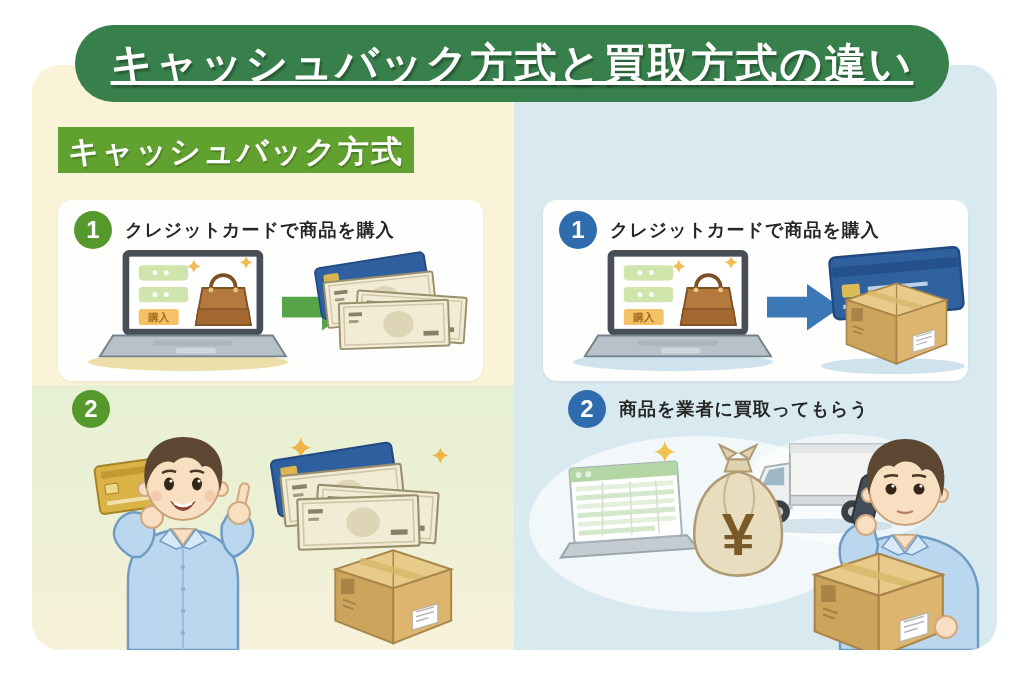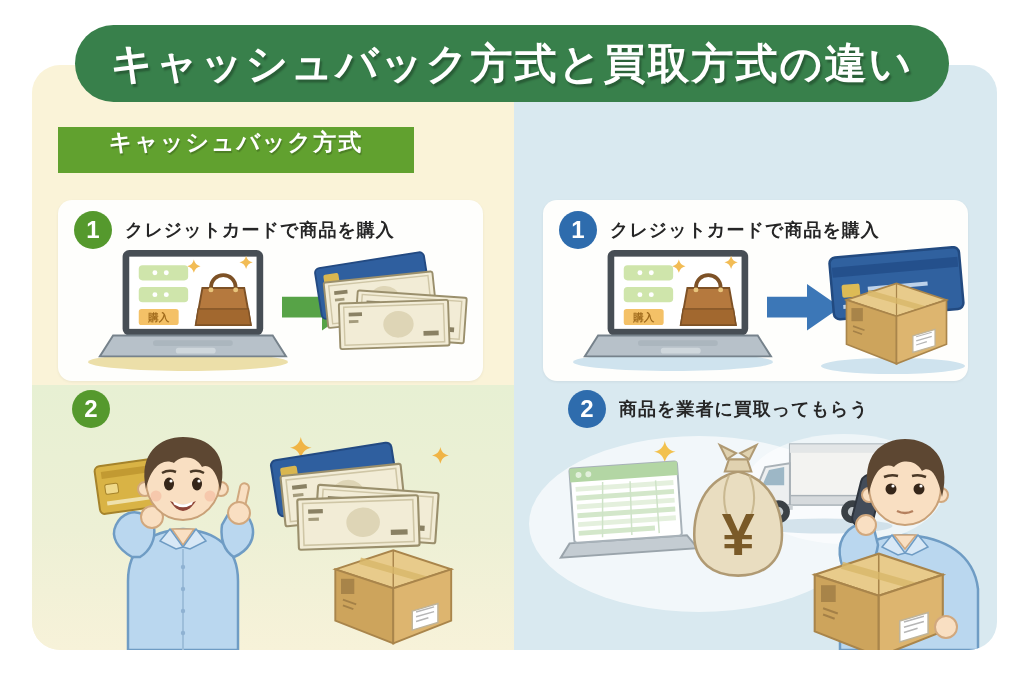--- a/index.html
+++ b/index.html
@@ -15,26 +15,27 @@
   .col { position:absolute; top:0; height:585px; }
   .col-left  { left:0;     width:482px; background:#faf3d8; }
   .col-right { left:482px; width:483px; background:#d9e9f0; }
 
   .title-pill {
     position:absolute; left:75px; top:25px; width:874px; height:77px;
     background:#38804b; border-radius:40px; z-index:5;
     display:flex; align-items:center; justify-content:center;
     color:#ffffff; font-size:42px; font-weight:bold; letter-spacing:2px;
     text-shadow:2px 3px 2px rgba(0,0,0,0.28);
+    text-decoration:underline;
   }
 
   .col-header {
     position:absolute; top:62px; height:46px;
-    display:flex; align-items:flex-start; justify-content:center;
-    color:#ffffff; font-size:23px; font-weight:bold; letter-spacing:2px;
+    display:flex; align-items:flex-end; justify-content:center;
+    color:#ffffff; font-size:31px; font-weight:bold; letter-spacing:2px;
     text-shadow:1px 2px 1px rgba(0,0,0,0.22);
   }
   .col-header.green { left:26px;  width:356px; background:#61a12f; }
   .col-header.blue  { left:121px; width:333px; background:#3a71ad; }
 
   .card {
     position:absolute; top:135px; width:425px; height:181px;
     background:#fefefc; border-radius:14px;
     box-shadow:0 1px 3px rgba(0,0,0,0.06);
   }

